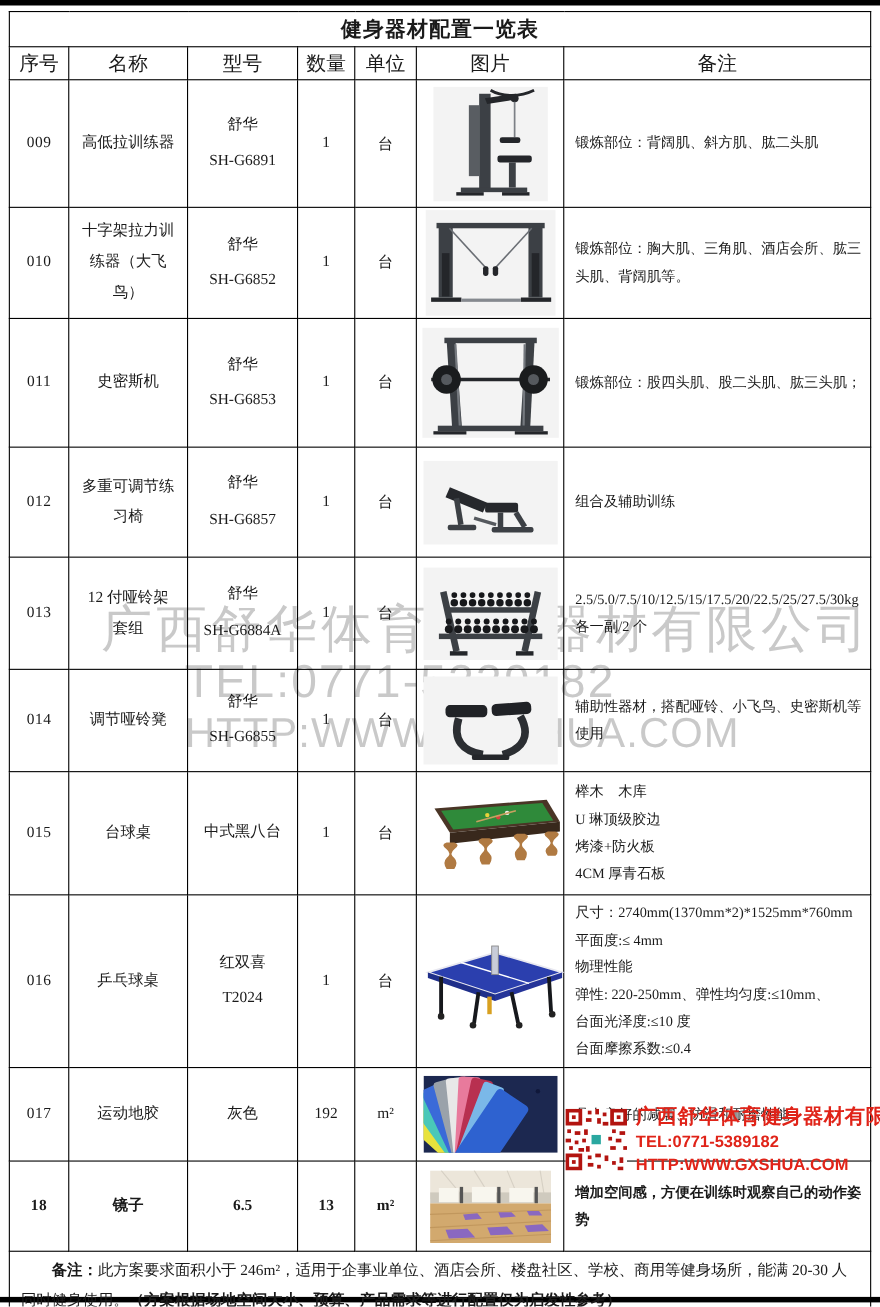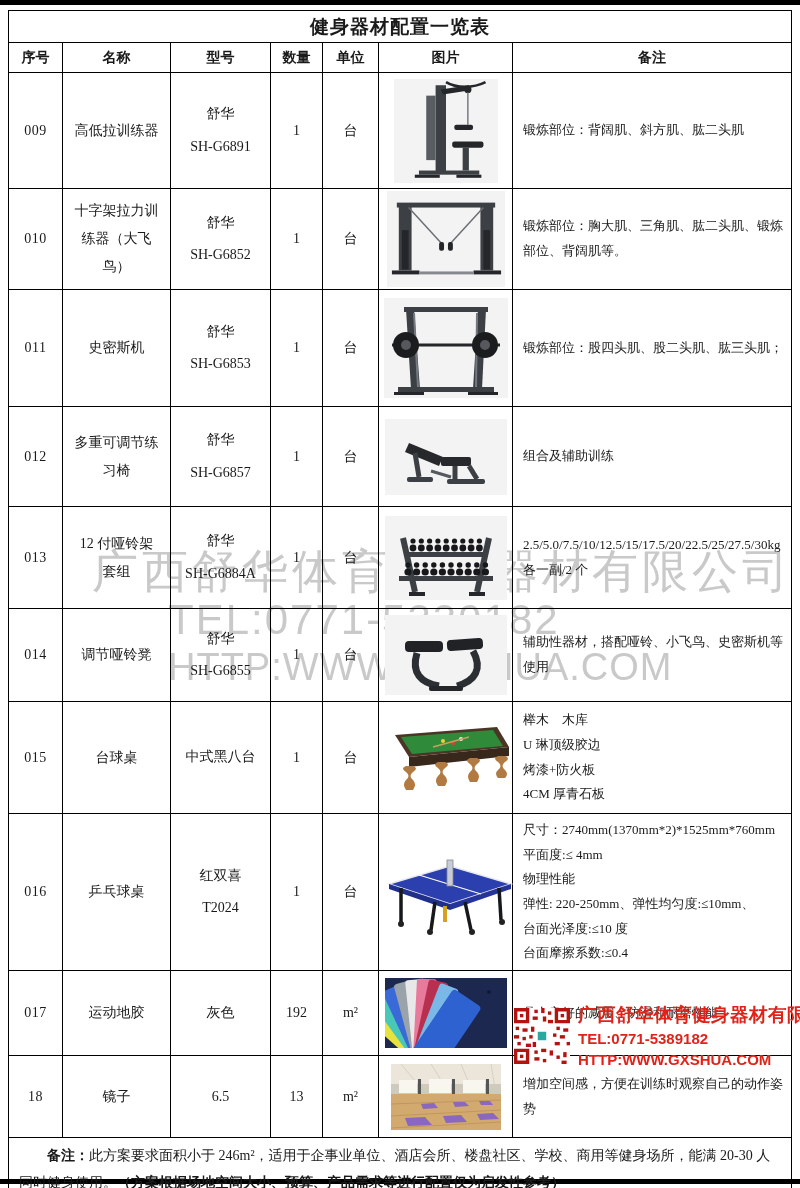--- a/index.html
+++ b/index.html
@@ -11,21 +11,21 @@
   }
   .bar { position:absolute; left:0; width:800px; background:#000; }
   .bar-top { top:0; height:5px; }
   .bar-bottom { top:1179px; height:5px; }
 
   .table-wrap { position:absolute; left:8px; top:10px; width:784px; z-index:2; }
   table { width:784px; border-collapse:collapse; table-layout:fixed; background:transparent; }
   th, td { border:1.5px solid #000; text-align:center; vertical-align:middle;
            font-size:14px; background:transparent; }
   .title-cell { height:32px; font-size:19px; font-weight:bold; letter-spacing:1px; }
-  .header-row th { height:30px; font-size:14px; font-weight:bold; }
+  .header-row th { height:30px; font-size:18px; font-weight:normal; }
 
   td.c-no   { letter-spacing:0.5px; }
   td.c-name { padding:2px 10px; line-height:2.0;margin-left:19px; }
   td.c-model{ padding:2px 6px; }
   td.c-model .mline { line-height:2.3; }
   td.c-img  { padding:2px; }
   td.c-remark { text-align:left; padding:4px 8px 4px 10px; font-size:13px; }
   td.c-remark .rline { line-height:1.9; }
 
   .img-box { margin:0 auto; display:flex; align-items:center; justify-content:center; }
@@ -143,21 +143,21 @@
                   <line x1="98" y1="15" x2="64" y2="52" stroke="#6a6e74" stroke-width="1.5"></line>
                   <rect x="53" y="50" width="5" height="9" rx="2" fill="#24262a"></rect>
                   <rect x="62" y="50" width="5" height="9" rx="2" fill="#24262a"></rect>
                   <rect x="5" y="79" width="28" height="4" fill="#24262a"></rect>
                   <rect x="88" y="79" width="28" height="4" fill="#24262a"></rect>
                   <rect x="33" y="80" width="55" height="3" fill="#85898f"></rect>
                 </svg>
               </div>
             </td>
             <td class="c-remark">
-              <div class="rline">锻炼部位：胸大肌、三角肌、肱二头肌、锻炼部位、背阔肌等。</div>
+              <div class="rline">锻炼部位：胸大肌、三角肌、酒店会所、肱三头肌、背阔肌等。</div>
             </td>
           </tr>
           <tr style="height: 117px;">
             <td class="c-no">011</td>
             <td class="c-name">史密斯机</td>
             <td class="c-model">
               <div class="mline">舒华</div>
               <div class="mline">SH-G6853</div>
             </td>
             <td class="c-qty">1</td>
@@ -399,21 +399,21 @@
                     <rect x="-14" y="-72" width="34" height="80" rx="4" transform="rotate(34)" fill="#2e62d0"></rect>
                   </g>
                   <circle cx="104" cy="14" r="2" fill="#10183a"></circle>
                 </svg>
               </div>
             </td>
             <td class="c-remark">
               <div class="rline">具有良好的减震、防滑和耐磨性能</div>
             </td>
           </tr>
-          <tr style="height: 82px;">
+          <tr style="height: 82px; font-weight: bold;">
             <td class="c-no">18</td>
             <td class="c-name">镜子</td>
             <td class="c-model">
               <div class="mline">6.5</div>
             </td>
             <td class="c-qty">13</td>
             <td class="c-unit">m²</td>
             <td class="c-img">
               <div class="img-box" style="width: 110px; height: 66px;">
                 <svg viewBox="0 0 110 66">

